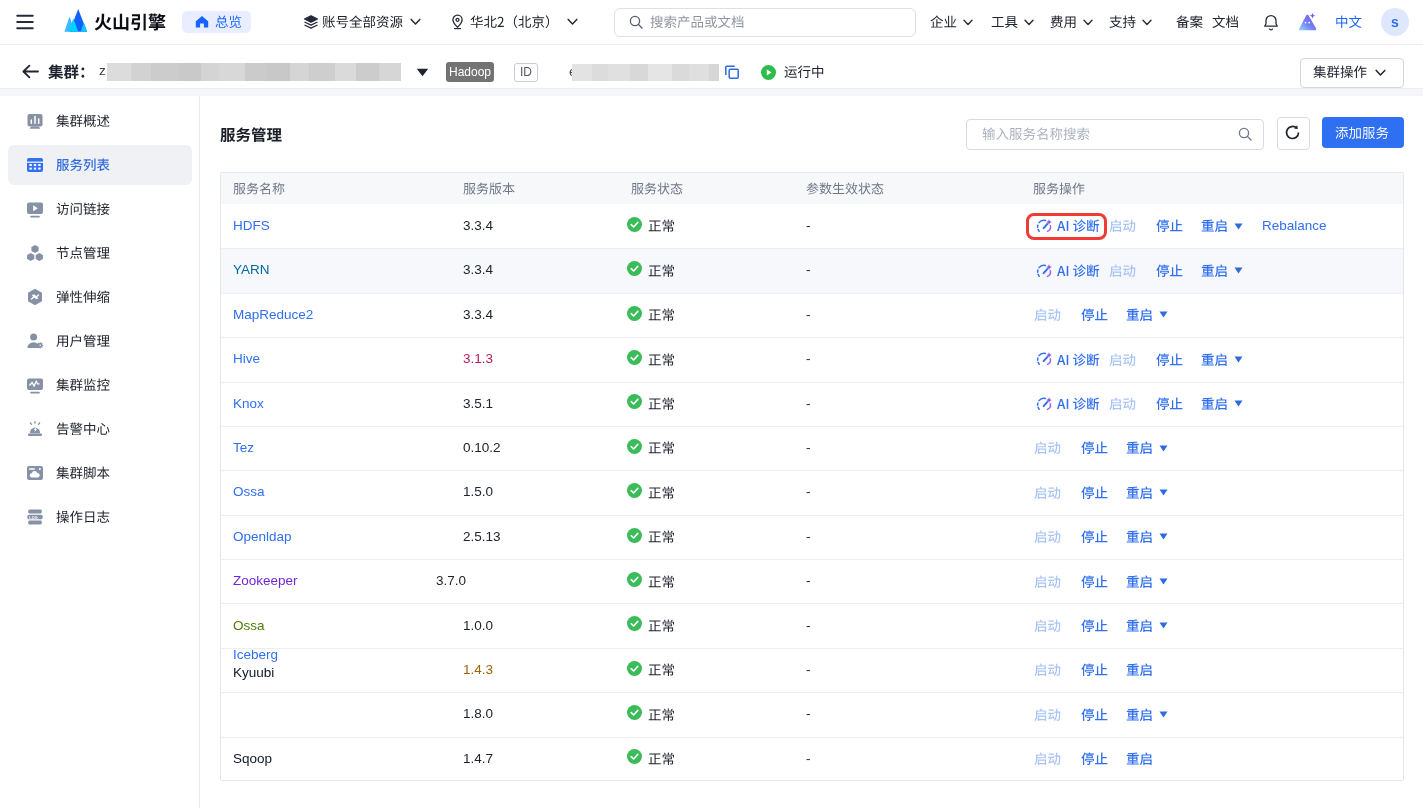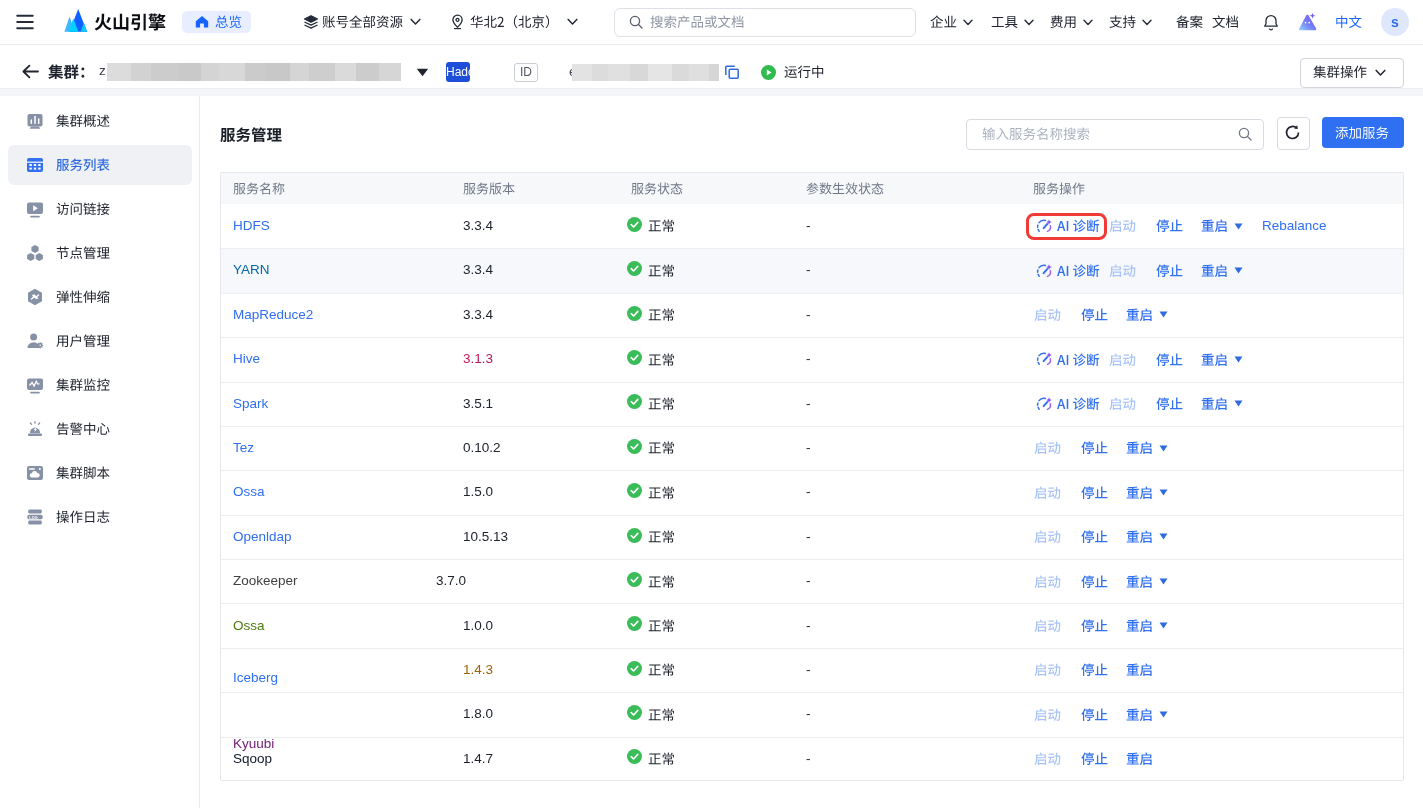--- a/index.html
+++ b/index.html
@@ -228,21 +228,21 @@
     <rect x="159" y="0" width="24" height="18" fill="#c8c8c8"></rect>
     <rect x="183" y="0" width="19" height="18" fill="#d5d5d5"></rect>
     <rect x="202" y="0" width="26" height="18" fill="#cecece"></rect>
     <rect x="228" y="0" width="21" height="18" fill="#dadada"></rect>
     <rect x="249" y="0" width="23" height="18" fill="#cccccc"></rect>
     <rect x="272" y="0" width="22" height="18" fill="#d6d6d6"></rect>
   </svg>
 <svg class="abs" style="left:416px;top:68px" width="13" height="9" viewBox="0 0 13 9">
     <path fill="#20242e" d="M0.8 0.8 H12.2 L6.5 8.2 Z"></path>
   </svg>
-<div class="abs" style="left:446px;top:62px;width:24px;height:20px;background:#1d4ed8;border-radius:3px;text-align:center;font:400 12px 'Liberation Sans';color:#fff;line-height:20px">Hadoop</div>
+<div class="abs" style="left:446px;top:62px;width:48px;height:20px;background:#737373;border-radius:3px;text-align:center;font:400 12px 'Liberation Sans';color:#fff;line-height:20px">Hadoop</div>
 <div class="abs" style="left:514px;top:63px;width:22px;height:17px;border:1px solid #c9cdd4;border-radius:3px;text-align:center;font:400 12px 'Liberation Sans';color:#4e5665;line-height:17px">ID</div>
 <div class="abs" style="left:569px;top:61.9px;font:400 13.5px 'Liberation Sans',sans-serif;color:#42485a;line-height:20px;letter-spacing:0;white-space:nowrap">emr-</div>
 <svg class="abs" style="left:572px;top:64px" width="147" height="17" viewBox="0 0 147 17">
     <rect x="0" y="0" width="20" height="17" fill="#e3e3e3"></rect>
     <rect x="20" y="0" width="16" height="17" fill="#dcdcdc"></rect>
     <rect x="36" y="0" width="22" height="17" fill="#e0e0e0"></rect>
     <rect x="58" y="0" width="18" height="17" fill="#d8d8d8"></rect>
     <rect x="76" y="0" width="24" height="17" fill="#e5e5e5"></rect>
     <rect x="100" y="0" width="17" height="17" fill="#dadada"></rect>
     <rect x="117" y="0" width="20" height="17" fill="#dfdfdf"></rect>
@@ -713,21 +713,21 @@
 <svg class="abs" style="left:1156.0px;top:352.6px;" width="27.0" height="15.1" viewBox="0 0 27.0 15.1">
     <use href="#tg36"></use>
   </svg>
 <svg class="abs" style="left:1201.0px;top:352.6px;" width="27.0" height="15.1" viewBox="0 0 27.0 15.1">
     <use href="#tg37"></use>
   </svg>
 <svg class="abs" style="left:1234px;top:355.8px" width="9" height="7" viewBox="0 0 9 7">
     <path fill="#2f6bde" d="M0.5 0.5 H8.5 L4.5 6.5Z"></path>
   </svg>
 <div class="abs" style="left:221px;top:381.5px;width:1182px;height:1px;background:#eceef2"></div>
-<div class="abs" style="left:233.0px;top:393.6px;font:400 13.5px 'Liberation Sans',sans-serif;color:#2f6ff0;line-height:20px;letter-spacing:0;white-space:nowrap">Spark</div>
+<div class="abs" style="left:233.0px;top:393.6px;font:400 13.5px 'Liberation Sans',sans-serif;color:#2f6ff0;line-height:20px;letter-spacing:0;white-space:nowrap">Knox</div>
 <div class="abs" style="left:463.0px;top:393.6px;font:400 13.5px 'Liberation Sans',sans-serif;color:#20242e;line-height:20px;letter-spacing:0;white-space:nowrap">3.5.1</div>
 <svg class="abs" style="left:626.5px;top:394.3px" width="15" height="15" viewBox="0 0 15 15">
     <circle cx="7.5" cy="7.5" r="7.5" fill="#3abc59"></circle>
     <path d="M4.2 7.6 L6.6 10 L10.8 5.4" fill="none" stroke="#fff" stroke-width="1.6" stroke-linecap="round" stroke-linejoin="round"></path>
   </svg>
 <svg class="abs" style="left:648.0px;top:397.0px;" width="27.0" height="15.1" viewBox="0 0 27.0 15.1">
     <use href="#tg33"></use>
   </svg>
 <div class="abs" style="left:806.0px;top:393.6px;font:400 13.5px 'Liberation Sans',sans-serif;color:#20242e;line-height:20px;letter-spacing:0;white-space:nowrap">-</div>
 <svg class="abs" style="left:1036px;top:395.7px" width="17" height="16" viewBox="0 0 17 16">
@@ -795,21 +795,21 @@
     <use href="#tg36"></use>
   </svg>
 <svg class="abs" style="left:1126.0px;top:485.7px;" width="27.0" height="15.1" viewBox="0 0 27.0 15.1">
     <use href="#tg37"></use>
   </svg>
 <svg class="abs" style="left:1159px;top:489.0px" width="9" height="7" viewBox="0 0 9 7">
     <path fill="#2f6bde" d="M0.5 0.5 H8.5 L4.5 6.5Z"></path>
   </svg>
 <div class="abs" style="left:221px;top:514.7px;width:1182px;height:1px;background:#eceef2"></div>
 <div class="abs" style="left:233.0px;top:526.7px;font:400 13.5px 'Liberation Sans',sans-serif;color:#2f6ff0;line-height:20px;letter-spacing:0;white-space:nowrap">Openldap</div>
-<div class="abs" style="left:463.0px;top:526.7px;font:400 13.5px 'Liberation Sans',sans-serif;color:#20242e;line-height:20px;letter-spacing:0;white-space:nowrap">10.5.13</div>
+<div class="abs" style="left:463.0px;top:526.7px;font:400 13.5px 'Liberation Sans',sans-serif;color:#20242e;line-height:20px;letter-spacing:0;white-space:nowrap">2.5.13</div>
 <svg class="abs" style="left:626.5px;top:527.5px" width="15" height="15" viewBox="0 0 15 15">
     <circle cx="7.5" cy="7.5" r="7.5" fill="#3abc59"></circle>
     <path d="M4.2 7.6 L6.6 10 L10.8 5.4" fill="none" stroke="#fff" stroke-width="1.6" stroke-linecap="round" stroke-linejoin="round"></path>
   </svg>
 <svg class="abs" style="left:648.0px;top:530.1px;" width="27.0" height="15.1" viewBox="0 0 27.0 15.1">
     <use href="#tg33"></use>
   </svg>
 <div class="abs" style="left:806.0px;top:526.7px;font:400 13.5px 'Liberation Sans',sans-serif;color:#20242e;line-height:20px;letter-spacing:0;white-space:nowrap">-</div>
 <svg class="abs" style="left:1034.0px;top:530.1px;" width="27.0" height="15.1" viewBox="0 0 27.0 15.1">
     <use href="#tg35"></use>
@@ -817,21 +817,21 @@
 <svg class="abs" style="left:1081.0px;top:530.1px;" width="27.0" height="15.1" viewBox="0 0 27.0 15.1">
     <use href="#tg36"></use>
   </svg>
 <svg class="abs" style="left:1126.0px;top:530.1px;" width="27.0" height="15.1" viewBox="0 0 27.0 15.1">
     <use href="#tg37"></use>
   </svg>
 <svg class="abs" style="left:1159px;top:533.4px" width="9" height="7" viewBox="0 0 9 7">
     <path fill="#2f6bde" d="M0.5 0.5 H8.5 L4.5 6.5Z"></path>
   </svg>
 <div class="abs" style="left:221px;top:559.0px;width:1182px;height:1px;background:#eceef2"></div>
-<div class="abs" style="left:233.0px;top:571.1px;font:400 13.5px 'Liberation Sans',sans-serif;color:#404040;line-height:20px;letter-spacing:0;white-space:nowrap">Zookeeper</div>
+<div class="abs" style="left:233.0px;top:571.1px;font:400 13.5px 'Liberation Sans',sans-serif;color:#6d28d9;line-height:20px;letter-spacing:0;white-space:nowrap">Zookeeper</div>
 <div class="abs" style="left:436px;top:571.1px;font:400 13.5px 'Liberation Sans',sans-serif;color:#20242e;line-height:20px;letter-spacing:0;white-space:nowrap">3.7.0</div>
 <svg class="abs" style="left:626.5px;top:571.8px" width="15" height="15" viewBox="0 0 15 15">
     <circle cx="7.5" cy="7.5" r="7.5" fill="#3abc59"></circle>
     <path d="M4.2 7.6 L6.6 10 L10.8 5.4" fill="none" stroke="#fff" stroke-width="1.6" stroke-linecap="round" stroke-linejoin="round"></path>
   </svg>
 <svg class="abs" style="left:648.0px;top:574.5px;" width="27.0" height="15.1" viewBox="0 0 27.0 15.1">
     <use href="#tg33"></use>
   </svg>
 <div class="abs" style="left:806.0px;top:571.1px;font:400 13.5px 'Liberation Sans',sans-serif;color:#20242e;line-height:20px;letter-spacing:0;white-space:nowrap">-</div>
 <svg class="abs" style="left:1034.0px;top:574.5px;" width="27.0" height="15.1" viewBox="0 0 27.0 15.1">
@@ -863,41 +863,41 @@
 <svg class="abs" style="left:1081.0px;top:618.9px;" width="27.0" height="15.1" viewBox="0 0 27.0 15.1">
     <use href="#tg36"></use>
   </svg>
 <svg class="abs" style="left:1126.0px;top:618.9px;" width="27.0" height="15.1" viewBox="0 0 27.0 15.1">
     <use href="#tg37"></use>
   </svg>
 <svg class="abs" style="left:1159px;top:622.1px" width="9" height="7" viewBox="0 0 9 7">
     <path fill="#2f6bde" d="M0.5 0.5 H8.5 L4.5 6.5Z"></path>
   </svg>
 <div class="abs" style="left:221px;top:647.8px;width:1182px;height:1px;background:#eceef2"></div>
-<div class="abs" style="left:233.0px;top:668px;font:400 13.5px 'Liberation Sans',sans-serif;color:#2f6ff0;line-height:20px;letter-spacing:0;white-space:nowrap">Iceberg</div>
+<div class="abs" style="left:233.0px;top:645px;font:400 13.5px 'Liberation Sans',sans-serif;color:#2f6ff0;line-height:20px;letter-spacing:0;white-space:nowrap">Iceberg</div>
 <div class="abs" style="left:463.0px;top:659.9px;font:400 13.5px 'Liberation Sans',sans-serif;color:#a16207;line-height:20px;letter-spacing:0;white-space:nowrap">1.4.3</div>
 <svg class="abs" style="left:626.5px;top:660.6px" width="15" height="15" viewBox="0 0 15 15">
     <circle cx="7.5" cy="7.5" r="7.5" fill="#3abc59"></circle>
     <path d="M4.2 7.6 L6.6 10 L10.8 5.4" fill="none" stroke="#fff" stroke-width="1.6" stroke-linecap="round" stroke-linejoin="round"></path>
   </svg>
 <svg class="abs" style="left:648.0px;top:663.2px;" width="27.0" height="15.1" viewBox="0 0 27.0 15.1">
     <use href="#tg33"></use>
   </svg>
 <div class="abs" style="left:806.0px;top:659.9px;font:400 13.5px 'Liberation Sans',sans-serif;color:#20242e;line-height:20px;letter-spacing:0;white-space:nowrap">-</div>
 <svg class="abs" style="left:1034.0px;top:663.2px;" width="27.0" height="15.1" viewBox="0 0 27.0 15.1">
     <use href="#tg35"></use>
   </svg>
 <svg class="abs" style="left:1081.0px;top:663.2px;" width="27.0" height="15.1" viewBox="0 0 27.0 15.1">
     <use href="#tg36"></use>
   </svg>
 <svg class="abs" style="left:1126.0px;top:663.2px;" width="27.0" height="15.1" viewBox="0 0 27.0 15.1">
     <use href="#tg37"></use>
   </svg>
 <div class="abs" style="left:221px;top:692.2px;width:1182px;height:1px;background:#eceef2"></div>
-<div class="abs" style="left:233.0px;top:734px;font:400 13.5px 'Liberation Sans',sans-serif;color:#701a75;line-height:20px;letter-spacing:0;white-space:nowrap">Kyuubi</div>
+<div class="abs" style="left:233.0px;top:663px;font:400 13.5px 'Liberation Sans',sans-serif;color:#0f172a;line-height:20px;letter-spacing:0;white-space:nowrap">Kyuubi</div>
 <div class="abs" style="left:463.0px;top:704.2px;font:400 13.5px 'Liberation Sans',sans-serif;color:#20242e;line-height:20px;letter-spacing:0;white-space:nowrap">1.8.0</div>
 <svg class="abs" style="left:626.5px;top:705.0px" width="15" height="15" viewBox="0 0 15 15">
     <circle cx="7.5" cy="7.5" r="7.5" fill="#3abc59"></circle>
     <path d="M4.2 7.6 L6.6 10 L10.8 5.4" fill="none" stroke="#fff" stroke-width="1.6" stroke-linecap="round" stroke-linejoin="round"></path>
   </svg>
 <svg class="abs" style="left:648.0px;top:707.6px;" width="27.0" height="15.1" viewBox="0 0 27.0 15.1">
     <use href="#tg33"></use>
   </svg>
 <div class="abs" style="left:806.0px;top:704.2px;font:400 13.5px 'Liberation Sans',sans-serif;color:#20242e;line-height:20px;letter-spacing:0;white-space:nowrap">-</div>
 <svg class="abs" style="left:1034.0px;top:707.6px;" width="27.0" height="15.1" viewBox="0 0 27.0 15.1">

